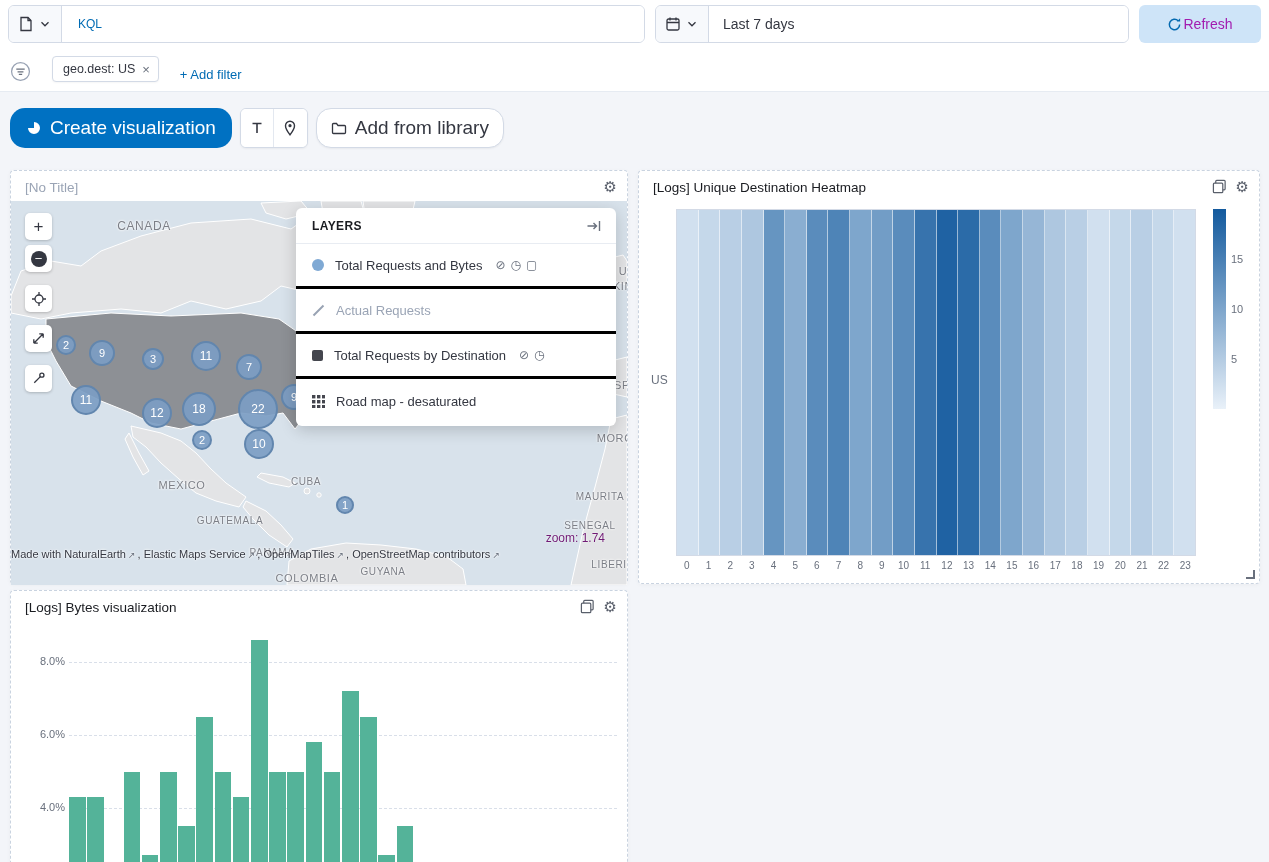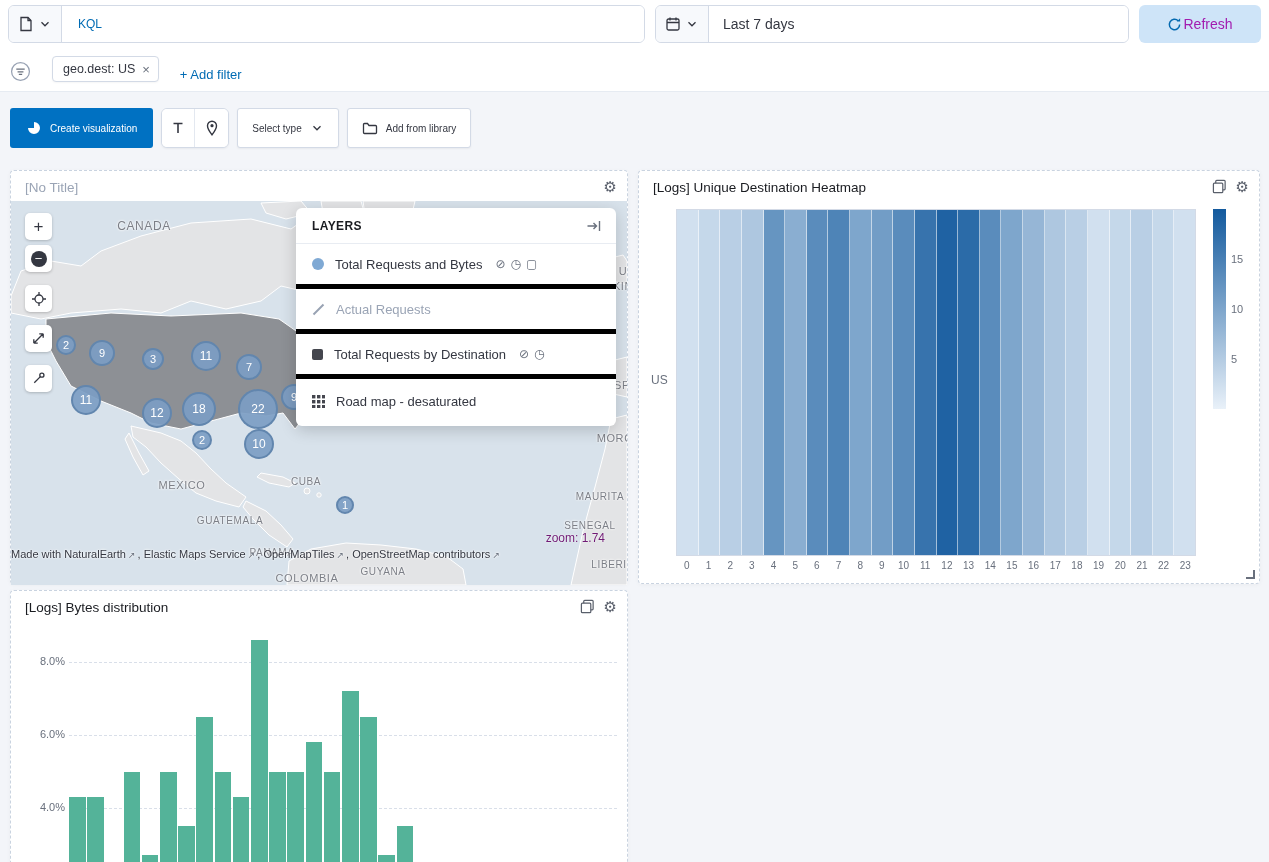--- a/index.html
+++ b/index.html
@@ -20,21 +20,21 @@
   .refresh{width:122px;height:38px;border:none;border-radius:6px;background:#cee4f8;color:#a21caf;font-size:14px;font-weight:500;display:flex;align-items:center;justify-content:center;gap:1px;cursor:pointer;font-family:inherit}
 
   .frow{position:absolute;left:10px;top:52px;right:8px;height:30px;display:flex;align-items:flex-end;gap:21px}
   .filter-pill{display:flex;align-items:center;height:26px;padding:0 8px 0 10px;border:1px solid #d3dae6;border-radius:4px;background:#fff;font-size:12.5px;box-shadow:0 1px 2px rgba(0,0,0,.04);cursor:pointer}
   .filter-pill .x{margin-left:7px;color:#69707d;font-size:13px;cursor:pointer}
   .add-filter{color:#006bb4;font-size:13px;font-weight:500;text-decoration:none;cursor:pointer}
   .icon-btn{background:none;border:none;display:flex;align-items:center;cursor:pointer;padding:0}
 
   
   .toolbar{position:absolute;left:10px;top:108px;display:flex;gap:8px;align-items:center}
-  .btn{height:40px;display:flex;align-items:center;gap:8px;border-radius:3px;font-size:10px;font-family:inherit;cursor:pointer}
+  .btn{height:40px;display:flex;align-items:center;gap:8px;border-radius:15px;font-size:19px;font-family:inherit;cursor:pointer}
   .btn-primary{background:#0071c2;color:#fff;border:none;padding:0 16px;font-weight:500}
   .btn-std{background:#fff;color:#343741;border:1px solid #d3dae6;padding:0 14px;box-shadow:0 1px 2px rgba(0,0,0,.05)}
   .icon-pair{display:flex;height:40px;background:#fff;border:1px solid #d3dae6;border-radius:6px;box-shadow:0 1px 2px rgba(0,0,0,.05);overflow:hidden}
   .icon-pair button{width:33px;border:none;background:#fff;display:flex;align-items:center;justify-content:center;cursor:pointer}
   .icon-pair button:first-child{border-right:1px solid #e3e8f0}
 
   
   .panel{position:absolute;background:#fff;border:1px dashed #c9d3e0;border-radius:4px;box-shadow:0 1px 4px rgba(0,0,0,.04)}
   .panel-title{position:absolute;left:14px;top:9px;font-size:13.5px;font-weight:400;color:#1a1c21;cursor:pointer}
   .panel-title.muted{color:#9aa4b5;font-weight:400}
@@ -45,21 +45,21 @@
   .map-panel{left:10px;top:170px;width:618px;height:414px}
   .map{position:absolute;left:0;top:30px;width:616px;height:384px;overflow:hidden;background:#d8e2eb}
   .map svg.base{position:absolute;left:0;top:0}
   .map-label{position:absolute;transform:translate(-50%,-50%);color:#7c7f87;letter-spacing:.6px;text-shadow:0 0 2px #fff,0 0 3px #fff;white-space:nowrap}
   .cluster{position:absolute;transform:translate(-50%,-50%);border-radius:50%;background:rgba(124,157,195,.92);border:2px solid rgba(96,133,173,.95);color:#fff;display:flex;align-items:center;justify-content:center;font-size:12px;cursor:pointer}
   .mapbtn{position:absolute;left:14px;width:27px;height:27px;background:#fff;border:none;border-radius:5px;box-shadow:0 1px 3px rgba(0,0,0,.22);display:flex;align-items:center;justify-content:center;cursor:pointer;font-size:17px;color:#343741}
   .minus-circle{width:16px;height:16px;border-radius:50%;background:#343741;color:#fff;font-size:13px;line-height:15px;text-align:center}
   .layers-card{position:absolute;left:285px;top:7px;width:320px;height:218px;background:#fff;border-radius:6px;box-shadow:0 4px 16px rgba(0,0,0,.18)}
   .layers-head{height:36px;display:flex;align-items:center;justify-content:space-between;padding:0 14px 0 16px;border-bottom:1px solid #e8ecf2}
   .layers-title{font-size:12px;font-weight:700;letter-spacing:.4px;color:#1a1c21}
-  .layer-item{height:45px;display:flex;align-items:center;gap:11px;padding:0 14px 0 16px;border-bottom:5px solid #000000;cursor:pointer}
+  .layer-item{height:45px;display:flex;align-items:center;gap:11px;padding:0 14px 0 16px;border-bottom:3px solid #000000;cursor:pointer}
   .layer-item:last-child{border-bottom:none}
   .layer-label{font-size:13px;color:#343741}
   .layer-label.muted{color:#9aa4b5}
   .layer-badges{display:flex;gap:5px;color:#69707d;font-size:12px;margin-left:2px}
   .li-circle{width:12px;height:12px;border-radius:50%;background:#7fa9d4;flex:0 0 auto}
   .li-square{width:11px;height:11px;border-radius:2px;background:#44464e;flex:0 0 auto}
   .zoom-label{position:absolute;right:22px;bottom:40px;font-size:12px;color:#701a75;text-shadow:0 0 2px #fff}
   .attribution{position:absolute;left:0;right:-10px;bottom:25px;text-align:left;font-size:11px;color:#343741;text-shadow:0 0 2px #fff,0 0 3px #fff;white-space:nowrap}
   .attribution .ext{font-size:9px;color:#69707d;margin:0 2px}
 
@@ -152,26 +152,20 @@
             <path d="M3.5 3.5h9M8 3.5v9.5" fill="none" stroke="#343741" stroke-width="1.6"></path>
           </svg>
       </button>
       <button>
         <svg width="16" height="16" viewBox="0 0 16 16">
             <path d="M8 1.2a4.5 4.5 0 0 1 4.5 4.5C12.5 9 8 14.8 8 14.8S3.5 9 3.5 5.7A4.5 4.5 0 0 1 8 1.2z" fill="none" stroke="#343741" stroke-width="1.4"></path>
             <circle cx="8" cy="5.7" r="1.6" fill="#343741"></circle>
           </svg>
       </button>
     </div>
-    <button class="btn btn-std">
-      <span>Select type</span>
-      <svg width="14" height="14" viewBox="0 0 16 16">
-          <path d="M4 6l4 4 4-4" fill="none" stroke="#343741" stroke-width="1.5"></path>
-        </svg>
-    </button>
     <button class="btn btn-std">
       <svg width="16" height="16" viewBox="0 0 16 16">
           <path d="M1.5 4.5a1 1 0 0 1 1-1h3l1.5 2h6.5a1 1 0 0 1 1 1v6a1 1 0 0 1-1 1h-11a1 1 0 0 1-1-1z" fill="none" stroke="#343741" stroke-width="1.3"></path>
         </svg>
       <span>Add from library</span>
     </button>
   </div>
 
   <section class="panel map-panel">
     <div class="panel-title muted">[No Title]</div>
@@ -384,21 +378,21 @@
     <div class="hm-legend-bar" id="hm-legend" style="background: linear-gradient(rgb(19, 90, 158), rgb(233, 241, 249));"></div>
     <div id="hm-legend-ticks">
         <span class="hm-legend-tick" style="top: 182px;">5</span>
         <span class="hm-legend-tick" style="top: 132px;">10</span>
         <span class="hm-legend-tick" style="top: 82px;">15</span>
       </div>
     <div class="resize-corner"></div>
   </section>
 
   <section class="panel bytes-panel">
-    <div class="panel-title">[Logs] Bytes distribution</div>
+    <div class="panel-title">[Logs] Bytes visualization</div>
     <div class="panel-icons">
       <svg width="15" height="15" viewBox="0 0 16 16">
           <rect x="4" y="1.5" width="10" height="10" rx="1" fill="none" stroke="#595f6b" stroke-width="1.3"></rect>
           <rect x="1.5" y="4.5" width="10" height="10" rx="1" fill="#fff" stroke="#595f6b" stroke-width="1.3"></rect>
         </svg>
       <span class="gear">⚙</span>
     </div>
     <div id="bar-grid">
         <div class="grid-line" style="top: 71px;"></div>
         <div class="ytick" style="top: 64px; left: 8px;">8.0%</div>

